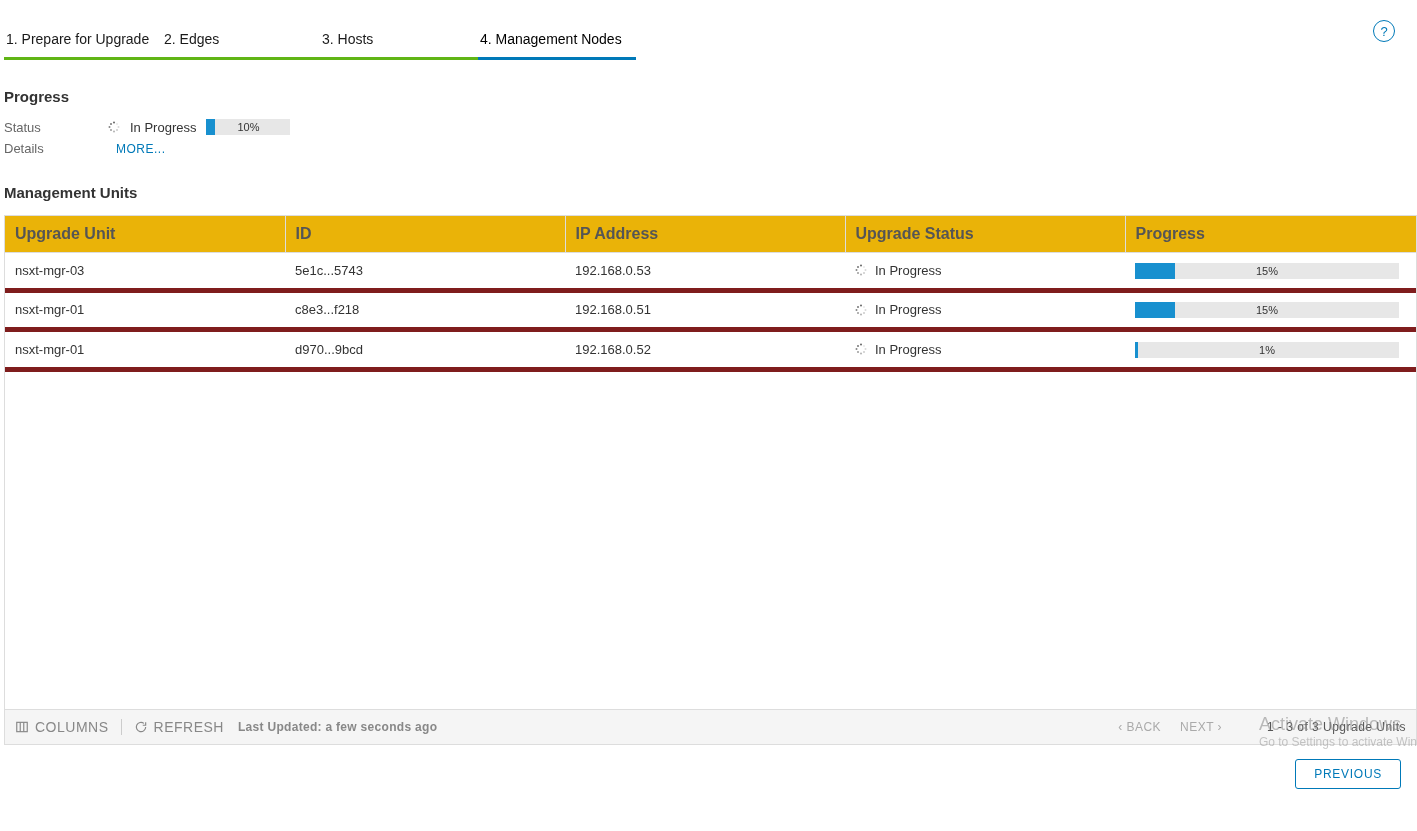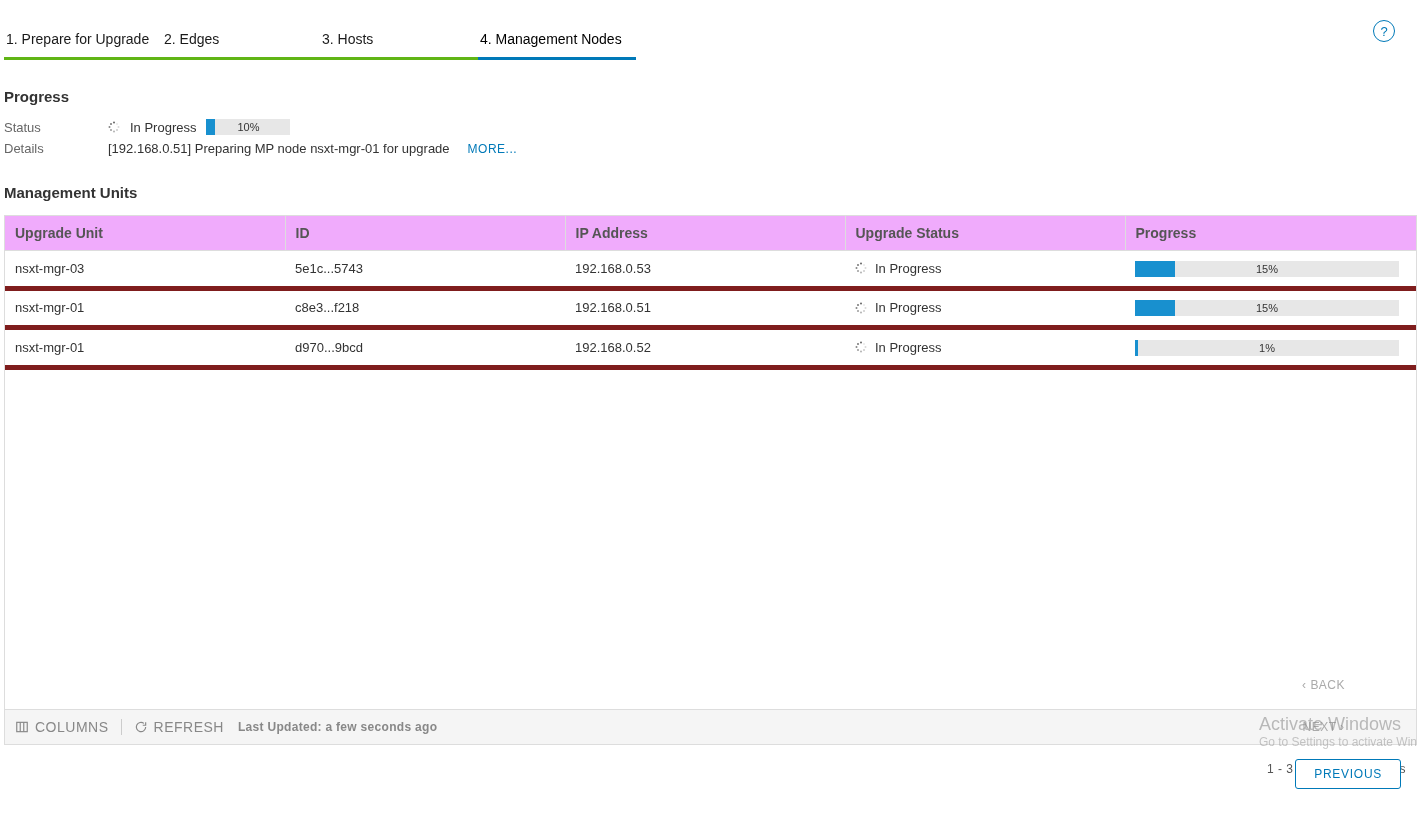--- a/index.html
+++ b/index.html
@@ -80,25 +80,25 @@
   .grid-region {
     margin-top: 6px;
     border: 1px solid #ddd;
     height: 528px;
     display:flex; flex-direction:column;
     background:#fff;
   }
   .grid-body { flex: 1; overflow:auto; }
   table.data { width:100%; border-collapse: collapse; table-layout: fixed; }
   table.data th {
-    background:#f0abfc;
+    background:#eab308;
     text-align:left;
     font-weight:600;
     padding: 9px 10px;
-    font-size:14px;
+    font-size:16px;
     border-bottom: 1px solid #ddd;
     border-left: 1px solid #ddd;
     color:#555;
   }
   table.data th:first-child { border-left:none; }
   table.data td {
     padding: 9px 10px;
     border-bottom: 5px solid #7f1d1d;
     font-size:13px;
     color:#333;
@@ -120,21 +120,21 @@
     text-transform: none;
   }
   .grid-footer .act {
     display:flex; align-items:center; gap:6px;
     color:#888; letter-spacing:0.5px; font-size:14px;
     cursor:pointer; text-transform: uppercase;
   }
   .grid-footer .sep { width:1px; height:16px; background:#ccc; margin: 0 12px; }
   .grid-footer .updated { margin-left: 14px; color:#888; letter-spacing:0.3px;font-weight:bold; }
   .grid-footer .spacer { flex:1; }
-  .grid-footer .nav { display:flex; align-items:center; gap:28px; color:#aaa; letter-spacing:0.04em;flex-direction:column; }
+  .grid-footer .nav { display:flex; align-items:center; gap:19px; color:#aaa; letter-spacing:0.04em; }
   .grid-footer .nav span.btnlike { cursor:default; text-transform:uppercase;}
   .grid-footer .count { color:#555; margin-left: 26px;}
 
   .icon-sm svg { width:14px; height:14px; display:block; }
 
   
   .outer-footer {
     display:flex; justify-content:flex-end; padding: 14px 16px 0 0;
   }
   button.prev {
@@ -185,21 +185,20 @@
       <span>In Progress</span>
       <span class="bar small">
         <span class="fill" style="width:10%"></span>
         <span class="pct">10%</span>
       </span>
     </div>
   </div>
   <div class="kv">
     <div class="k">Details</div>
     <div class="v">
-      <span>[192.168.0.51] Preparing MP node nsxt-mgr-01 for upgrade</span>
       <a class="more" href="#">MORE...</a>
     </div>
   </div>
 
   <h2 class="section">Management Units</h2>
 
   <div class="grid-region">
     <div class="grid-body">
       <table class="data">
         <colgroup>

